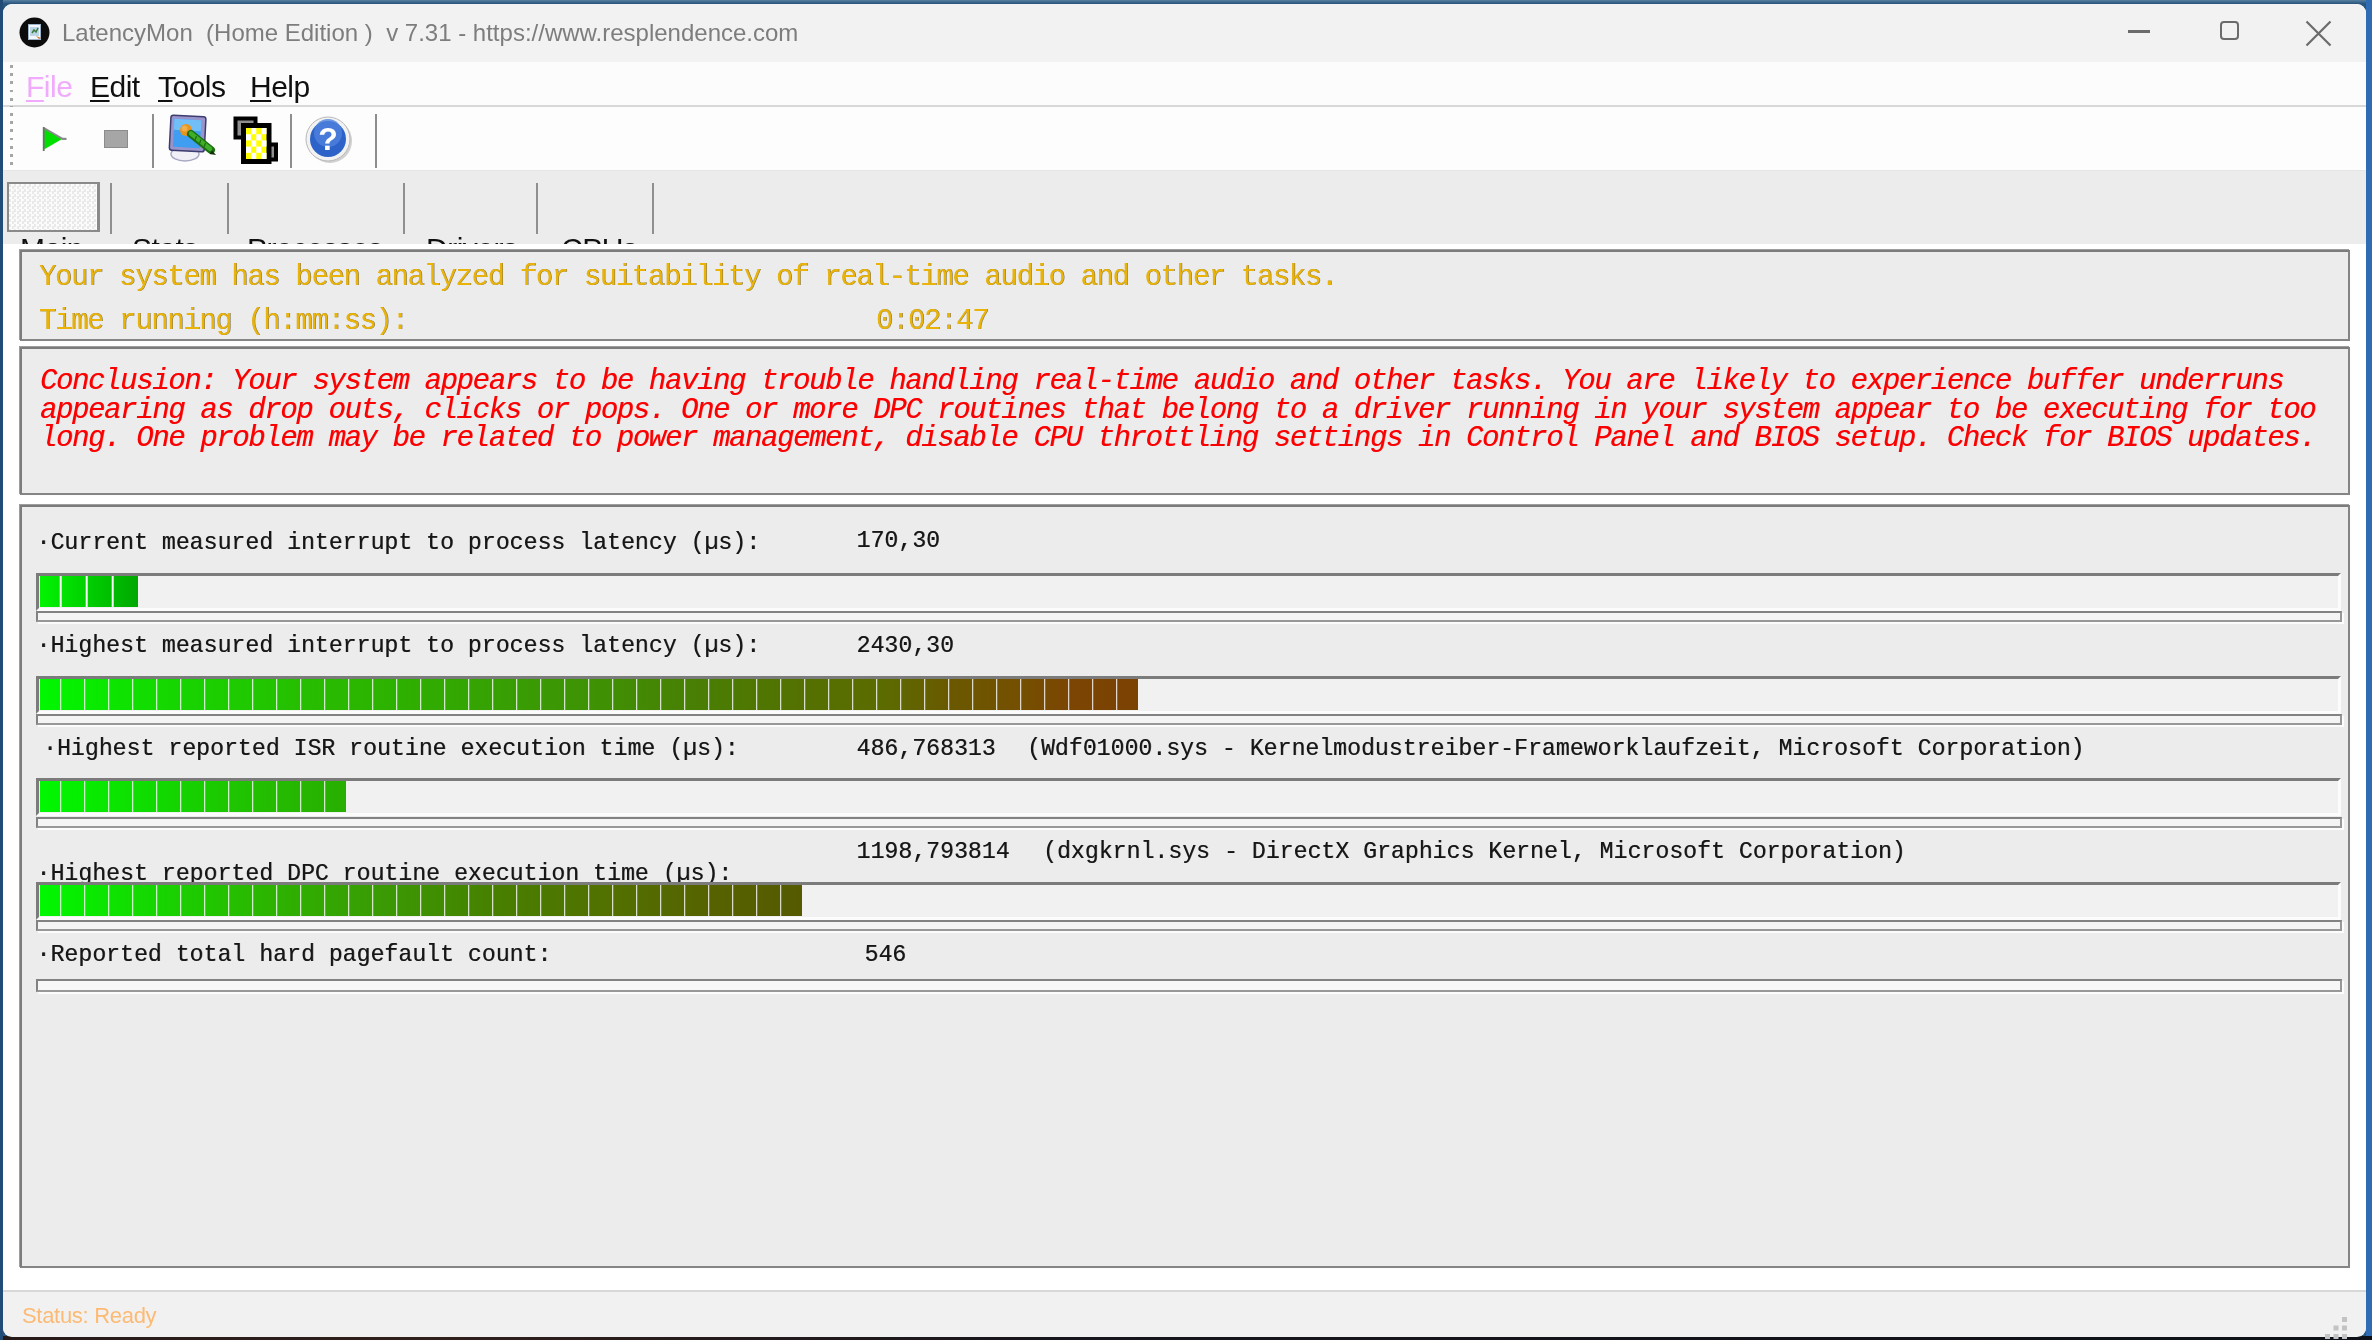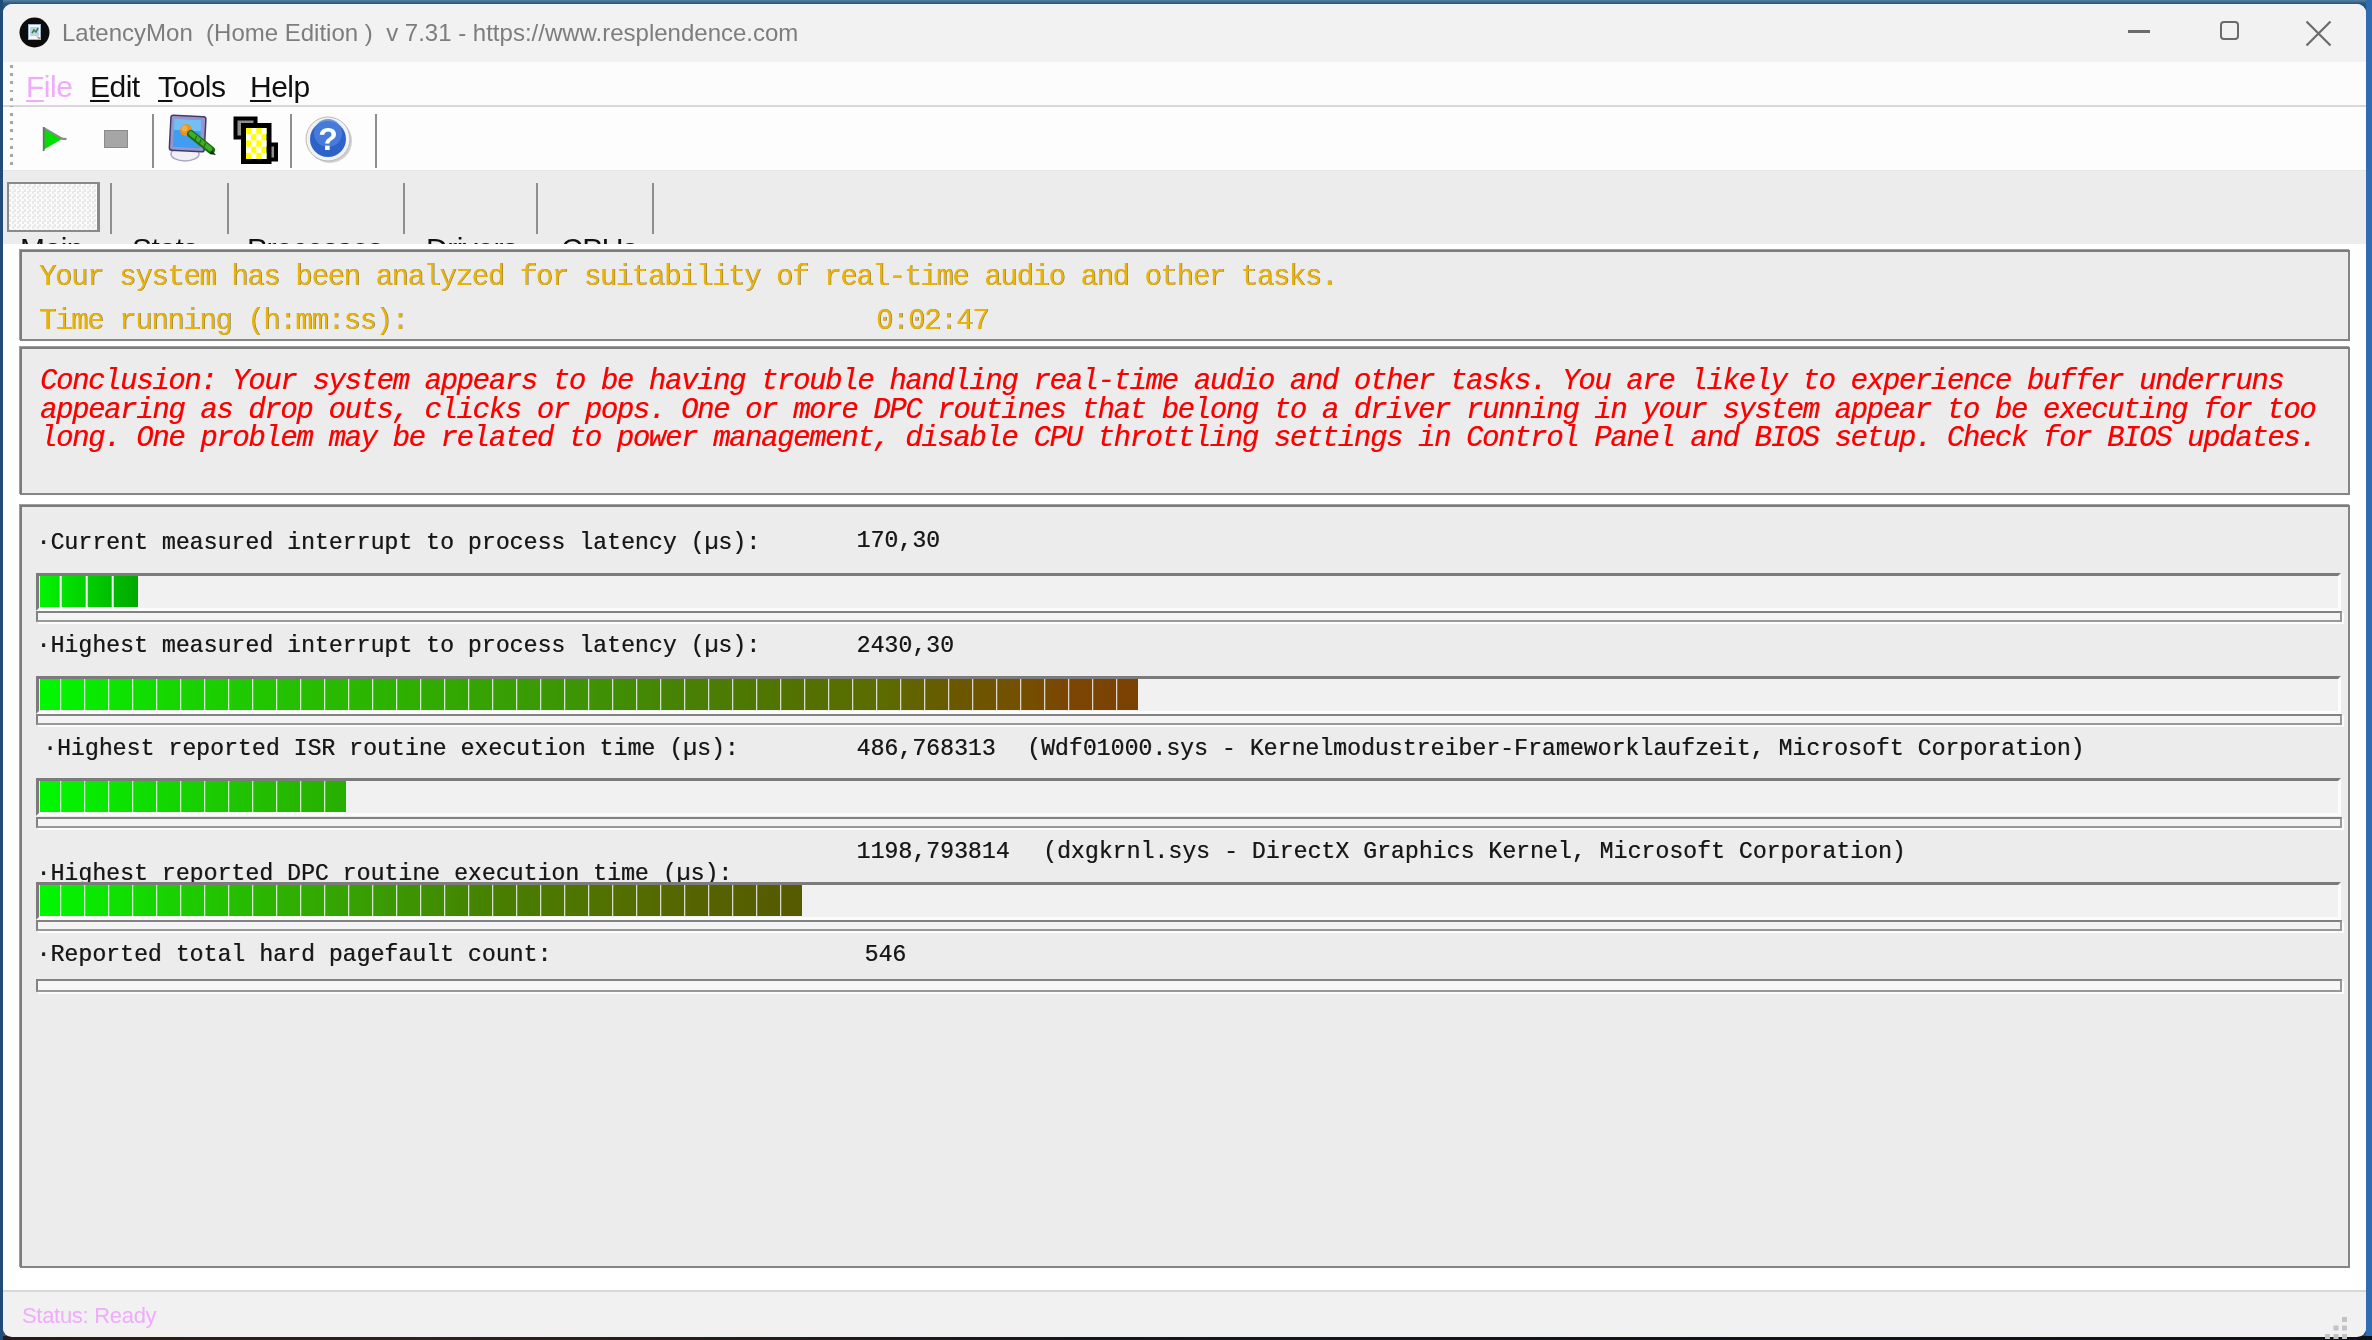--- a/index.html
+++ b/index.html
@@ -175,21 +175,21 @@
     <div class="fill gaps" style="width:762px;"></div>
   </div>
 <div class="strip" style="top:920px;"></div>
 
 <div class="abs mono sml" style="left:36.5px;top:942px;">·Reported total hard pagefault count:</div>
 <div class="abs mono sml" style="left:856.5px;top:942px;margin-left:8px;">546</div>
 <div class="strip" style="top:978.5px;height:13px;background:#f7f7f7;"></div>
 
 <div class="abs" style="left:3px;top:1290px;width:2363px;height:2px;background:#d8d8d8;"></div>
 <div class="abs" style="left:3px;top:1292px;width:2363px;height:45px;background:#f1f1f1;border-radius:0 0 9px 9px;"></div>
-<div class="abs" style="left:22px;top:1303px;font-size:22px;letter-spacing:-0.3px;color:#f0abfc;">Status: Ready</div>
+<div class="abs" style="left:22px;top:1303px;font-size:22px;letter-spacing:-0.3px;color:#fdba74;">Status: Ready</div>
 
 <svg class="abs" style="left:2325px;top:1317px;" width="26" height="24" viewBox="0 0 26 24">
   <g fill="#c3c3c3">
     <rect x="17" y="0" width="5" height="5"></rect>
     <rect x="8.5" y="8.5" width="5" height="5"></rect>
       <rect x="17" y="8.5" width="5" height="5"></rect>
     <rect x="0" y="17" width="5" height="5"></rect>
       <rect x="8.5" y="17" width="5" height="5"></rect>
       <rect x="17" y="17" width="5" height="5"></rect>
   </g>

